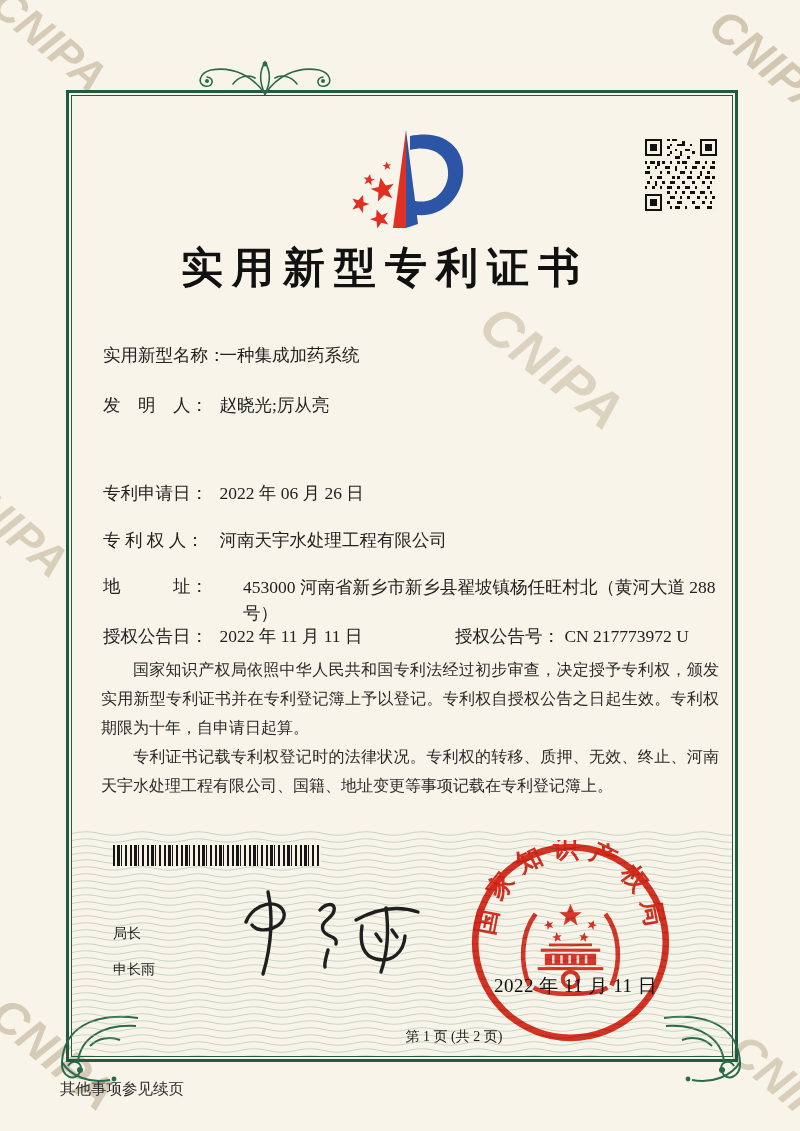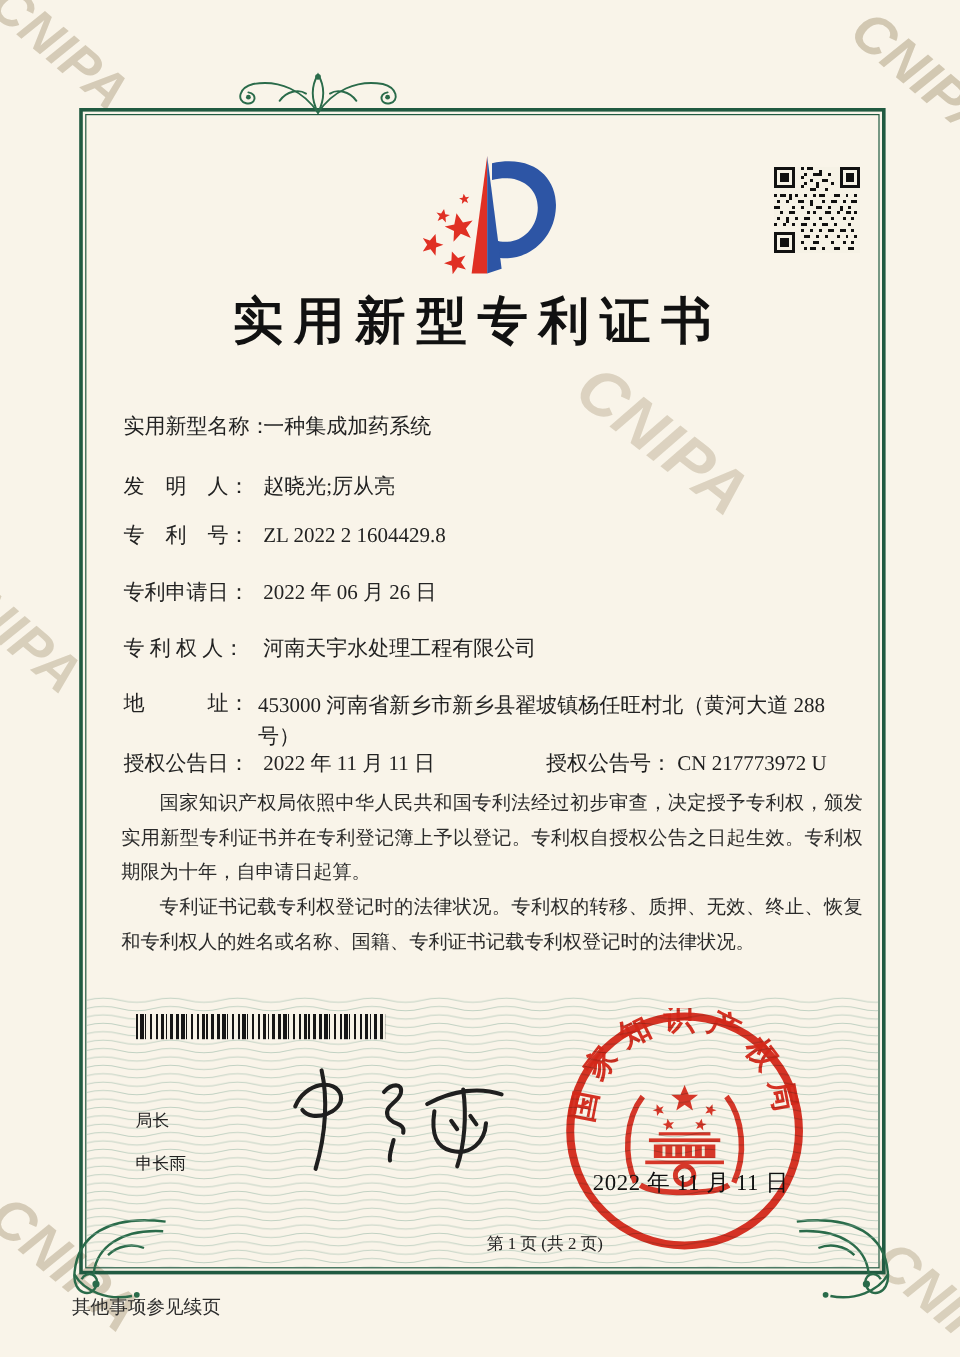--- a/index.html
+++ b/index.html
@@ -21,30 +21,30 @@
     border:3px solid #215a41;
   }
   .frame::after {
     content:""; position:absolute; inset:2px; border:1px solid #215a41;
   }
   
   .cert-no { position:absolute; left:103px; top:138px; font-size:17px; letter-spacing:1.5px; }
   .logo { position:absolute; left:336px; top:124px; }
   .qr { position:absolute; left:645px; top:139px; width:72px; height:72px; }
   .title {
-    position:absolute; left:62px; top:240px; width:672px; text-align:center;
+    position:absolute; left:49px; top:240px; width:672px; text-align:center;
     font-size:42px; font-weight:bold; letter-spacing:9px; color:#111;
   }
   
   .row { position:absolute; left:103px; width:618px; font-size:17.5px; white-space:nowrap; }
   .row .flabel { display:inline-block; width:112px; color:#222; }
   .row .fvalue { color:#222; }
   .row-address { display:flex; white-space:normal; }
   .row-address .flabel { flex:0 0 112px; }
-  .row-address .fvalue { flex:1; line-height:26px; }
+  .row-address .fvalue { flex:1; line-height:26px;margin-left:28px; }
   .pair2 { position:absolute; left:352px; top:0; }
   
   .body-text {
     position:absolute; left:101px; top:655px; width:618px;
     font-size:16px; line-height:29px; color:#2b2b2b; text-align:justify;
   }
   .body-text p { text-indent:2em; }
   
   .waves { position:absolute; left:72px; top:830px; width:660px; height:226px; z-index:0; }
   .barcode {
@@ -165,24 +165,20 @@
   <div class="title">实用新型专利证书</div>
 
   <div class="row" style="top:343px">
     <span class="flabel">实用新型名称：</span>
     <span class="fvalue">一种集成加药系统</span>
   </div>
   <div class="row" style="top:393px">
     <span class="flabel">发　明　人：</span>
     <span class="fvalue">赵晓光;厉从亮</span>
   </div>
-  <div class="row" style="top:434px">
-    <span class="flabel">专　利　号：</span>
-    <span class="fvalue">ZL 2022 2 1604429.8</span>
-  </div>
   <div class="row" style="top:481px">
     <span class="flabel">专利申请日：</span>
     <span class="fvalue">2022 年 06 月 26 日</span>
   </div>
   <div class="row" style="top:528px">
     <span class="flabel">专 利 权 人：</span>
     <span class="fvalue">河南天宇水处理工程有限公司</span>
   </div>
   <div class="row row-address" style="top:574px">
     <span class="flabel">地　　　址：</span>
@@ -192,21 +188,21 @@
     <span class="flabel">授权公告日：</span>
     <span class="fvalue">2022 年 11 月 11 日</span>
     <span class="pair2">
       <span>授权公告号：</span>
       <span>CN 217773972 U</span>
     </span>
   </div>
 
   <div class="body-text">
     <p>国家知识产权局依照中华人民共和国专利法经过初步审查，决定授予专利权，颁发实用新型专利证书并在专利登记簿上予以登记。专利权自授权公告之日起生效。专利权期限为十年，自申请日起算。</p>
-    <p>专利证书记载专利权登记时的法律状况。专利权的转移、质押、无效、终止、恢复和专利权人的姓名或名称、国籍、专利证书记载专利权登记时的法律状况。</p>
+    <p>专利证书记载专利权登记时的法律状况。专利权的转移、质押、无效、终止、河南天宇水处理工程有限公司、国籍、地址变更等事项记载在专利登记簿上。</p>
   </div>
 
   <svg class="waves" width="660" height="226">
     <defs>
       <pattern id="wavepat" width="56" height="7" patternUnits="userSpaceOnUse">
         <path d="M0,3.5 Q14,0 28,3.5 T56,3.5" fill="none" stroke="#8fb3a0" stroke-width="0.9" opacity="0.55"></path>
       </pattern>
     </defs>
     <rect width="660" height="226" fill="url(#wavepat)"></rect>
   </svg>

